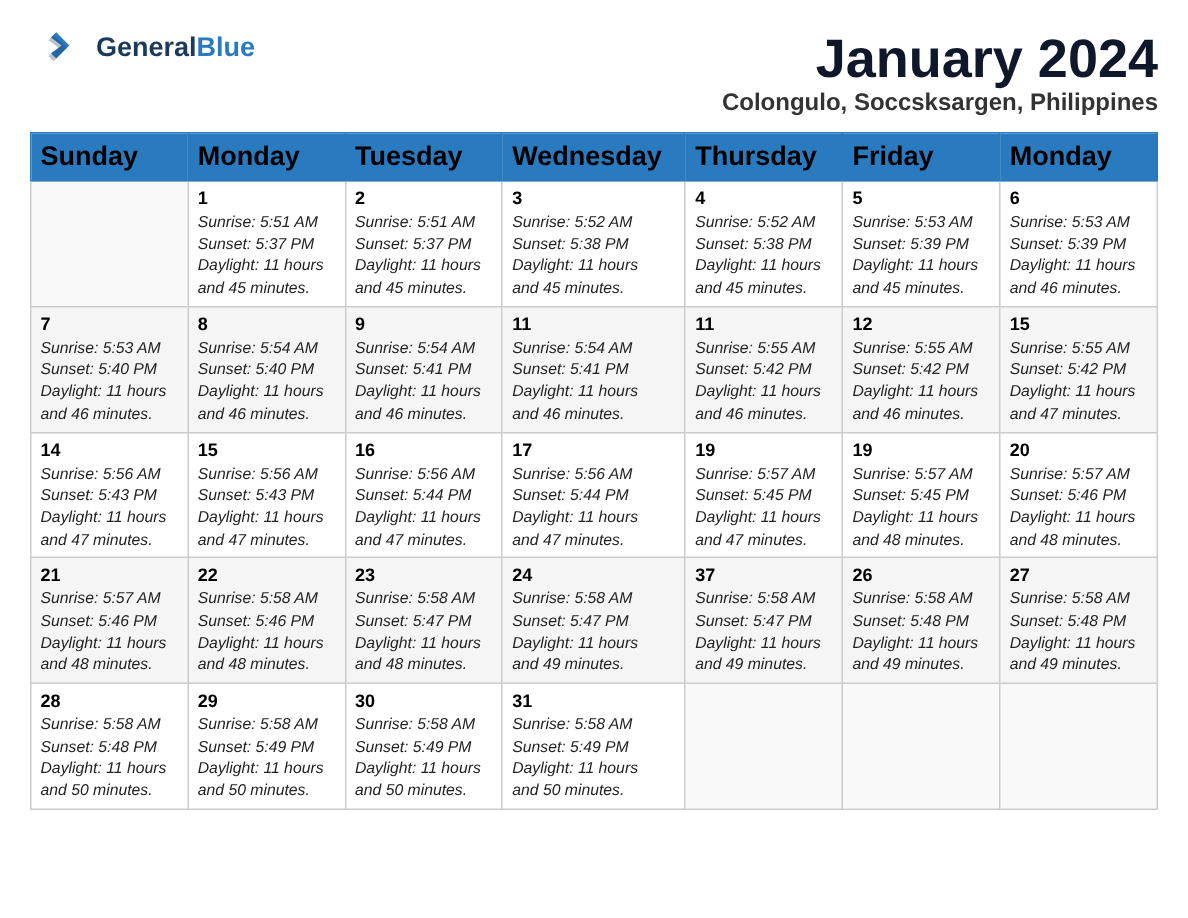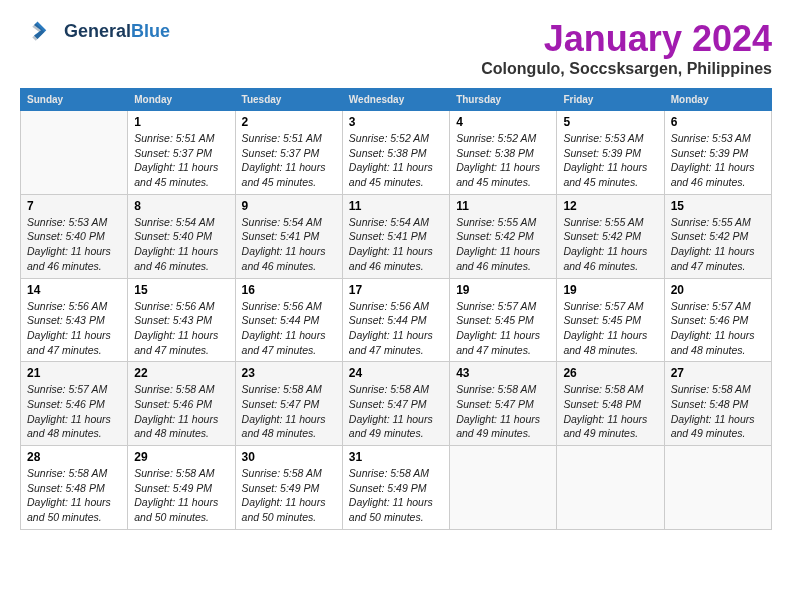--- a/index.html
+++ b/index.html
@@ -38,38 +38,38 @@
     .logo-icon {
       width: 28px;
       height: 28px;
     }
     .title-block {
       text-align: right;
     }
     .main-title {
       font-size: 36px;
       font-weight: bold;
-      color: #a21caf;
+      color: #0f172a;
     }
     .subtitle {
       font-size: 16px;
       color: #333;
       font-weight: bold;
     }
     table {
       width: 100%;
       border-collapse: collapse;
       font-size: 11px;
     }
     thead tr th {
       background-color: #2a7abf;
-      color: #e5e5e5;
+      color: #000000;
       padding: 5px 6px;
       text-align: left;
-      font-size: 10px;
+      font-size: 18px;
       font-weight: bold;
       border: 1px solid #2a7abf;
     }
     tbody tr td {
       border: 1px solid #ccc;
       padding: 4px 6px;
       vertical-align: top;
       background: #fff;
       min-height: 70px;
     }
@@ -297,21 +297,21 @@
 and 48 minutes.</div>
           </td>
           <td>
             <span class="day-num">24</span>
             <div class="day-info" style="white-space: pre-line;">Sunrise: 5:58 AM
 Sunset: 5:47 PM
 Daylight: 11 hours
 and 49 minutes.</div>
           </td>
           <td>
-            <span class="day-num">43</span>
+            <span class="day-num">37</span>
             <div class="day-info" style="white-space: pre-line;">Sunrise: 5:58 AM
 Sunset: 5:47 PM
 Daylight: 11 hours
 and 49 minutes.</div>
           </td>
           <td>
             <span class="day-num">26</span>
             <div class="day-info" style="white-space: pre-line;">Sunrise: 5:58 AM
 Sunset: 5:48 PM
 Daylight: 11 hours

